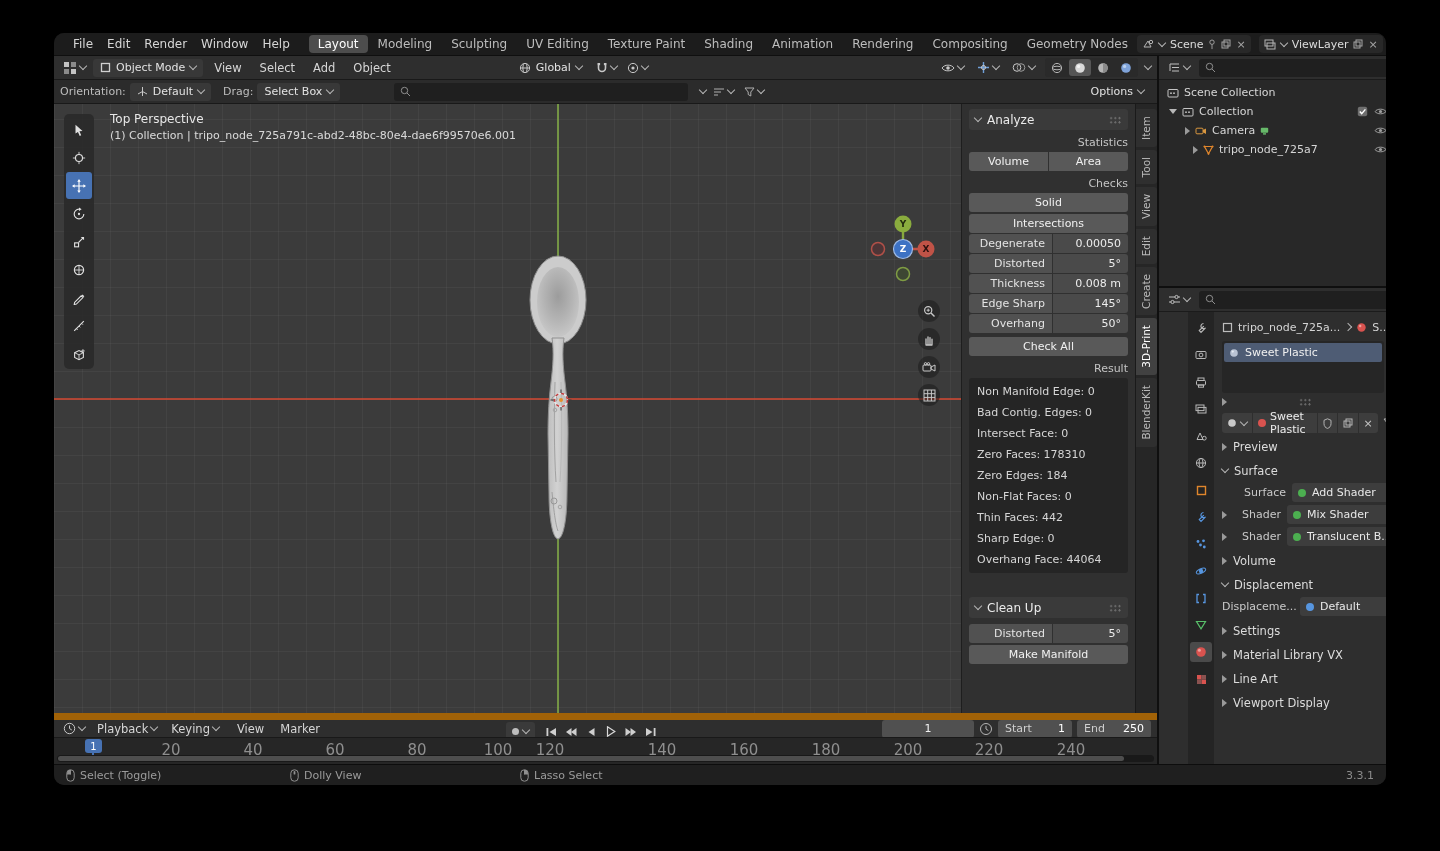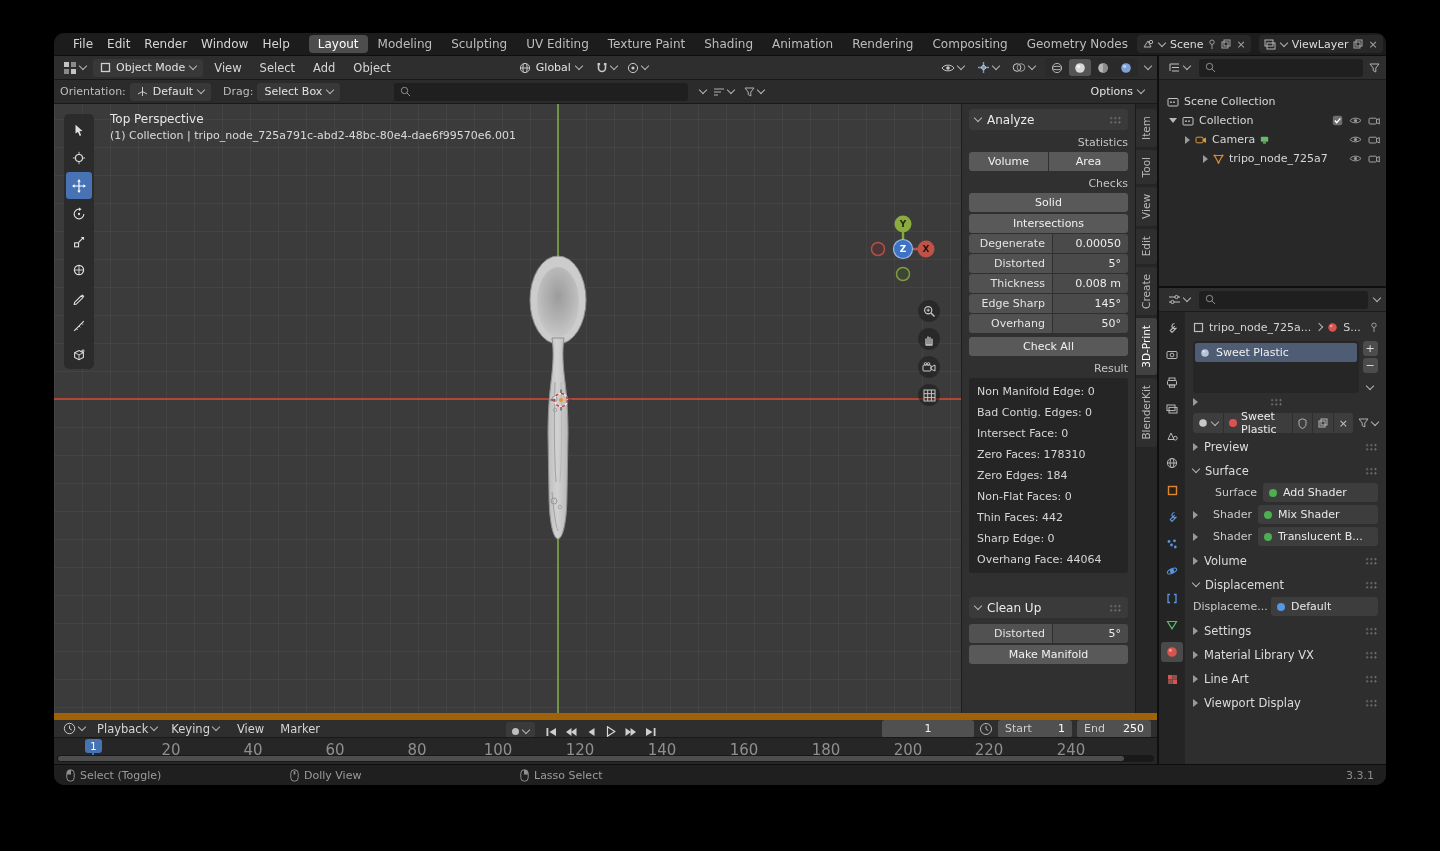--- a/index.html
+++ b/index.html
@@ -105,31 +105,31 @@
              border-left:1px solid #1a1a1a; padding-top:5px; display:flex; flex-direction:column;
              gap:3px; align-items:flex-start; }
   .np-tab { width:21px; min-height:34px; background:#2f2f2f; border-radius:0 3px 3px 0;
             display:flex; align-items:center; justify-content:center; padding:7px 0; }
   .np-tab span { writing-mode:vertical-rl; transform:rotate(180deg); font-size:10.5px; color:#b9b9b9;
                  line-height:1; white-space:nowrap; }
   .np-tab.active { background:#414141; }
   .np-tab.active span { color:#ffffff; }
 
   
-  .outliner { height:230px; flex:0 0 230px; background:#282828; display:flex; flex-direction:column;gap:9px; }
+  .outliner { height:230px; flex:0 0 230px; background:#282828; display:flex; flex-direction:column; }
   .out-h { height:24px; flex:0 0 24px; background:#2e2e2e; display:flex; align-items:center;
            padding:0 6px; gap:6px; border-bottom:1px solid #1b1b1b; }
   .orow { height:19px; display:flex; align-items:center; gap:5px; color:#d6d6d6; padding:0 6px; }
   .orow .right-ic { margin-left:auto; display:flex; gap:6px; align-items:center; }
 
   
   .properties { flex:1; margin-top:2px; background:#2e2e2e; display:flex; flex-direction:column; min-height:0; }
   .prop-h { height:24px; flex:0 0 24px; display:flex; align-items:center; gap:6px; padding:0 6px;
             border-bottom:1px solid #1b1b1b; background:#2e2e2e; }
-  .prop-body { flex:1; display:flex; min-height:0; }
+  .prop-body { flex:1; display:flex; min-height:0;margin-left:29px; }
   .ptab-strip { width:26px; flex:0 0 26px; background:#242424; padding-top:6px; display:flex;
                 flex-direction:column; align-items:center; gap:7px; }
   .ptab { width:22px; height:20px; border-radius:3px; display:flex; align-items:center; justify-content:center; }
   .ptab.active { background:#4a4a4a; }
   .prop-content { flex:1; padding:5px 8px; overflow:hidden; color:#cfcfcf; }
   .bc-row { display:flex; align-items:center; gap:5px; height:20px; color:#d4d4d4; }
   .slot-wrap { display:flex; gap:3px; margin-top:4px; }
   .slot-list { flex:1; height:52px; background:#262626; border-radius:3px; padding:2px; }
   .slot-sel { height:19px; background:#4e5c74; border-radius:2px; display:flex; align-items:center;
               gap:6px; padding:0 5px; color:#f0f0f0; }
@@ -707,21 +707,21 @@
             </div>
           </div>
         </div>
 
         <div class="tl-track">
           <span class="tick" style="left:117px">20</span>
           <span class="tick" style="left:199px">40</span>
           <span class="tick" style="left:281px">60</span>
           <span class="tick" style="left:363px">80</span>
           <span class="tick" style="left:444px">100</span>
-          <span class="tick" style="left:526px">120</span>
+          <span class="tick" style="left:496px">120</span>
           <span class="tick" style="left:608px">140</span>
           <span class="tick" style="left:690px">160</span>
           <span class="tick" style="left:772px">180</span>
           <span class="tick" style="left:854px">200</span>
           <span class="tick" style="left:935px">220</span>
           <span class="tick" style="left:1017px">240</span>
           <div class="playhead">1</div>
           <div class="ph-line"></div>
           <div class="tl-scroll">
               <div class="tl-handle"></div>
@@ -799,21 +799,21 @@
                 <svg width="13" height="9" viewBox="0 0 13 9">
                     <path d="M1,4.5 C3.3,1.4 9.7,1.4 12,4.5 C9.7,7.6 3.3,7.6 1,4.5 Z" fill="none" stroke="#9f9f9f"></path>
                     <circle cx="6.5" cy="4.5" r="1.6" fill="#9f9f9f"></circle>
                   </svg>
                 <svg width="12" height="9" viewBox="0 0 12 9">
                     <rect x="1" y="2.2" width="7.5" height="5.8" rx="1" fill="none" stroke="#9f9f9f"></rect>
                     <path d="M8.5,4 L11.3,2.5 V8 L8.5,6.5 Z" fill="none" stroke="#9f9f9f"></path>
                   </svg>
               </span>
             </div>
-            <div class="orow" style="padding-left:44px">
+            <div class="orow" style="padding-left:34px">
               <span class="tri-r"></span>
               <svg width="11" height="10" viewBox="0 0 11 10">
                   <path d="M1.5,1.5 L9.5,1.5 L5.5,8.8 Z" fill="none" stroke="#e0862c" stroke-width="1.2"></path>
                   <circle cx="1.5" cy="1.5" r="1" fill="#e0862c"></circle>
                   <circle cx="9.5" cy="1.5" r="1" fill="#e0862c"></circle>
                   <circle cx="5.5" cy="8.8" r="1" fill="#e0862c"></circle>
                 </svg>
               <span>tripo_node_725a7</span>
               <span class="right-ic">
                 <svg width="13" height="9" viewBox="0 0 13 9">

